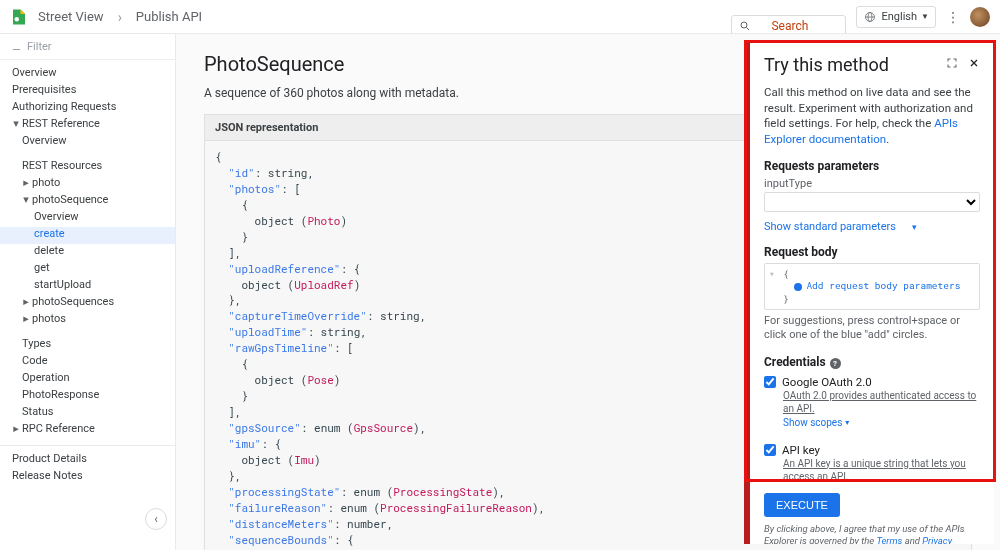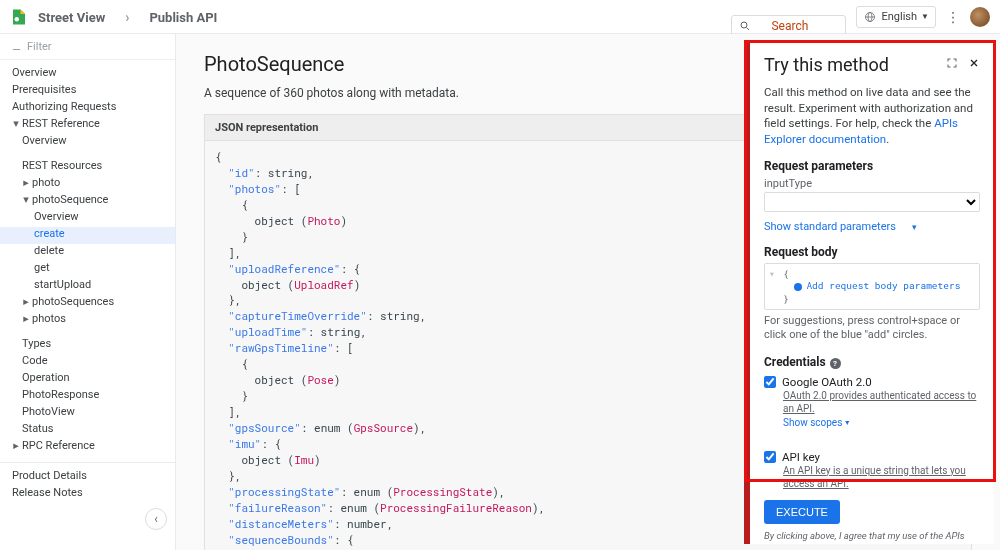--- a/index.html
+++ b/index.html
@@ -2,21 +2,21 @@
 <html><head>
 <meta charset="utf-8">
 <style>
   * { box-sizing: border-box; margin: 0; padding: 0; }
   html, body { width: 1000px; height: 550px; font-family: "Roboto", "Helvetica Neue", Arial, sans-serif; color: #202124; background: #fff; overflow: hidden; }
   a { text-decoration: none; }
 
   
   .header { display: flex; align-items: center; height: 34px; border-bottom: 1px solid #e8eaed; padding: 0 10px; gap: 10px; }
   .logo { width: 18px; height: 18px; }
-  .breadcrumb { display: flex; align-items: flex-end; gap: 20px; font-size: 13px; color: #5f6368; font-weight: bold; }
+  .breadcrumb { display: flex; align-items: center; gap: 14px; font-size: 13px; color: #5f6368; }
   .breadcrumb .crumb { color: #5f6368; }
   .breadcrumb .chev { color: #9aa0a6; font-size: 14px; }
   .spacer { flex: 1; }
   .searchbox { display: flex; align-items: center; width: 115px; height: 22px; border: 1px solid #dadce0; border-radius: 3px; padding: 0 6px; gap: 19px; color: #c2410c; font-size: 12px; margin-top: 19px; }
   .langbox { display: flex; align-items: center; height: 22px; border: 1px solid #dadce0; border-radius: 3px; padding: 0 6px; gap: 4px; color: #3c4043; font-size: 11px; }
   .hdr-icon { width: 14px; height: 14px; display: inline-flex; align-items: center; justify-content: center; color: #5f6368; }
   .dots { font-size: 14px; color: #5f6368; cursor: pointer; }
   .avatar { width: 20px; height: 20px; border-radius: 50%; background: radial-gradient(circle at 40% 40%, #c09060, #6b4020); }
 
   
@@ -173,23 +173,20 @@
           <span>Types</span>
         </div>
         <div class="item sub1">
           <span>Code</span>
         </div>
         <div class="item sub1">
           <span>Operation</span>
         </div>
         <div class="item sub1">
           <span>PhotoResponse</span>
-        </div>
-        <div class="item sub1">
-          <span>PhotoView</span>
         </div>
         <div class="item sub1">
           <span>Status</span>
         </div>
         <div class="item">
           <span class="caret">▸</span>
           <span>RPC Reference</span>
         </div>
         <div class="divider"></div>
         <div class="item">
@@ -254,21 +251,21 @@
               <svg width="12" height="12" viewBox="0 0 24 24">
                   <path d="M18 6L6 18M6 6l12 12" stroke="#202124" stroke-width="2.5"></path>
                 </svg>
             </span>
           </div>
         </div>
         <div class="panel-desc">
           <span>Call this method on live data and see the result. Experiment with authorization and field settings. For help, check the </span><a class="panel-link">APIs Explorer documentation</a><span>.</span>
         </div>
 
-        <div class="panel-sec">Request parameters</div>
+        <div class="panel-sec">Requests parameters</div>
         <div class="param-label">inputType</div>
         <select class="sel"><option></option></select>
         <div class="showstd">
           <span>Show standard parameters</span>
           <span style="font-size:9px;">▾</span>
         </div>
 
         <div class="panel-sec">Request body</div>
         <div class="reqbody">
           <span class="gutter">▾</span>
@@ -285,21 +282,21 @@
         </div>
         <div class="cred-row">
           <input type="checkbox" checked="" style="">
           <span>Google OAuth 2.0</span>
         </div>
         <div class="cred-sub">OAuth 2.0 provides authenticated access to an API.</div>
         <div class="show-scopes">
           <span>Show scopes</span>
           <span style="font-size:8px;">▾</span>
         </div>
-        <div class="cred-row" style="margin-top:22px;">
+        <div class="cred-row" style="margin-top:15px;">
           <input type="checkbox" checked="" style="">
           <span>API key</span>
         </div>
         <div class="cred-sub">An API key is a unique string that lets you access an API.</div>
 
         <button class="exec-btn">EXECUTE</button>
         <div class="disclaimer">
           <span>By clicking above, I agree that my use of the APIs Explorer is governed by the </span><a class="lk">Terms</a><span> and </span><a class="lk">Privacy Policy</a><span>.</span>
         </div>
       </div>

